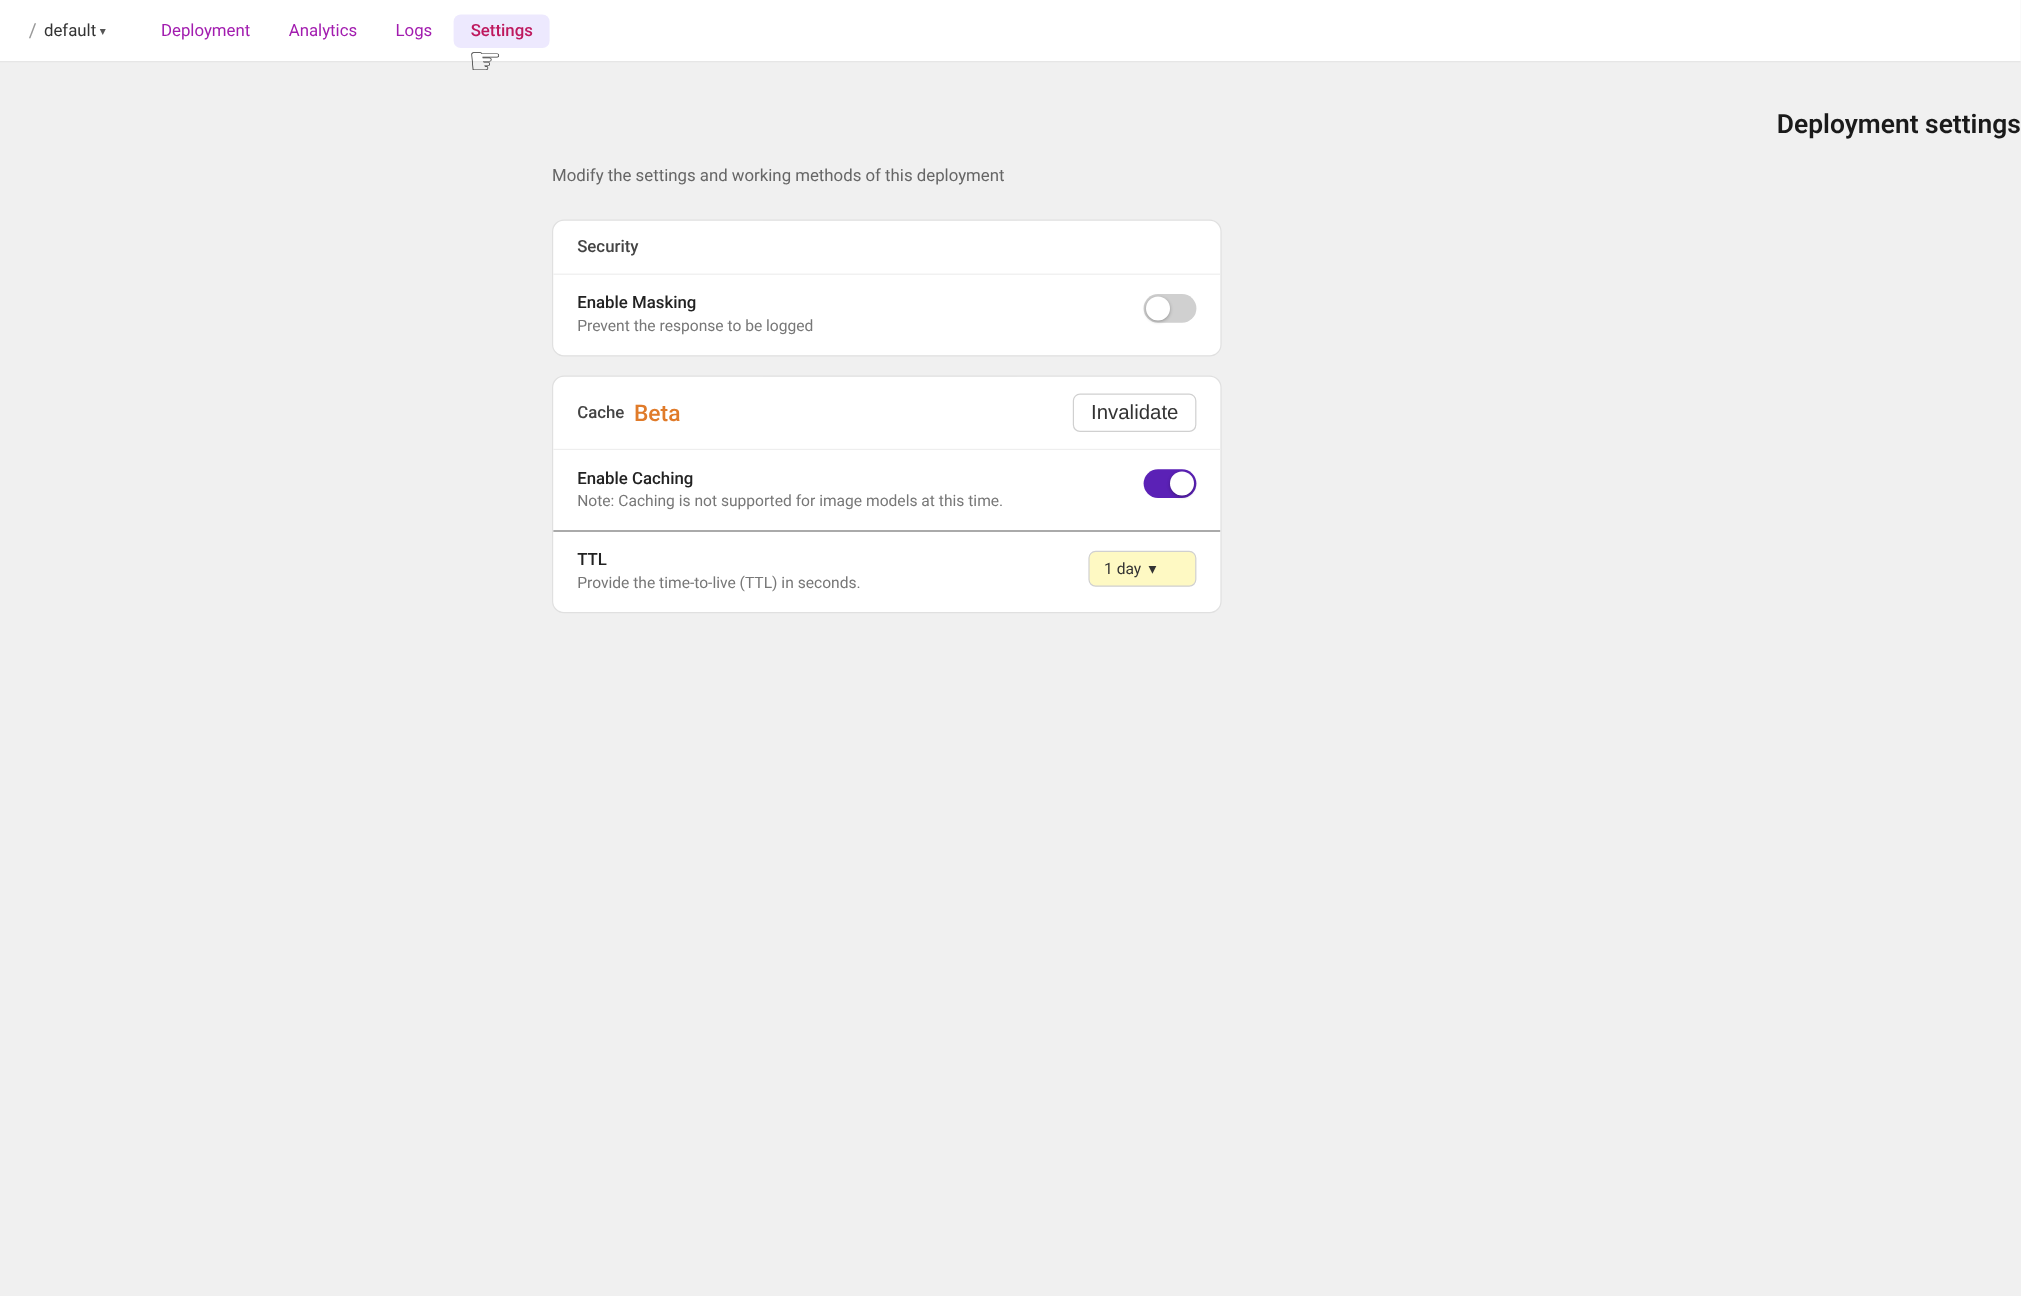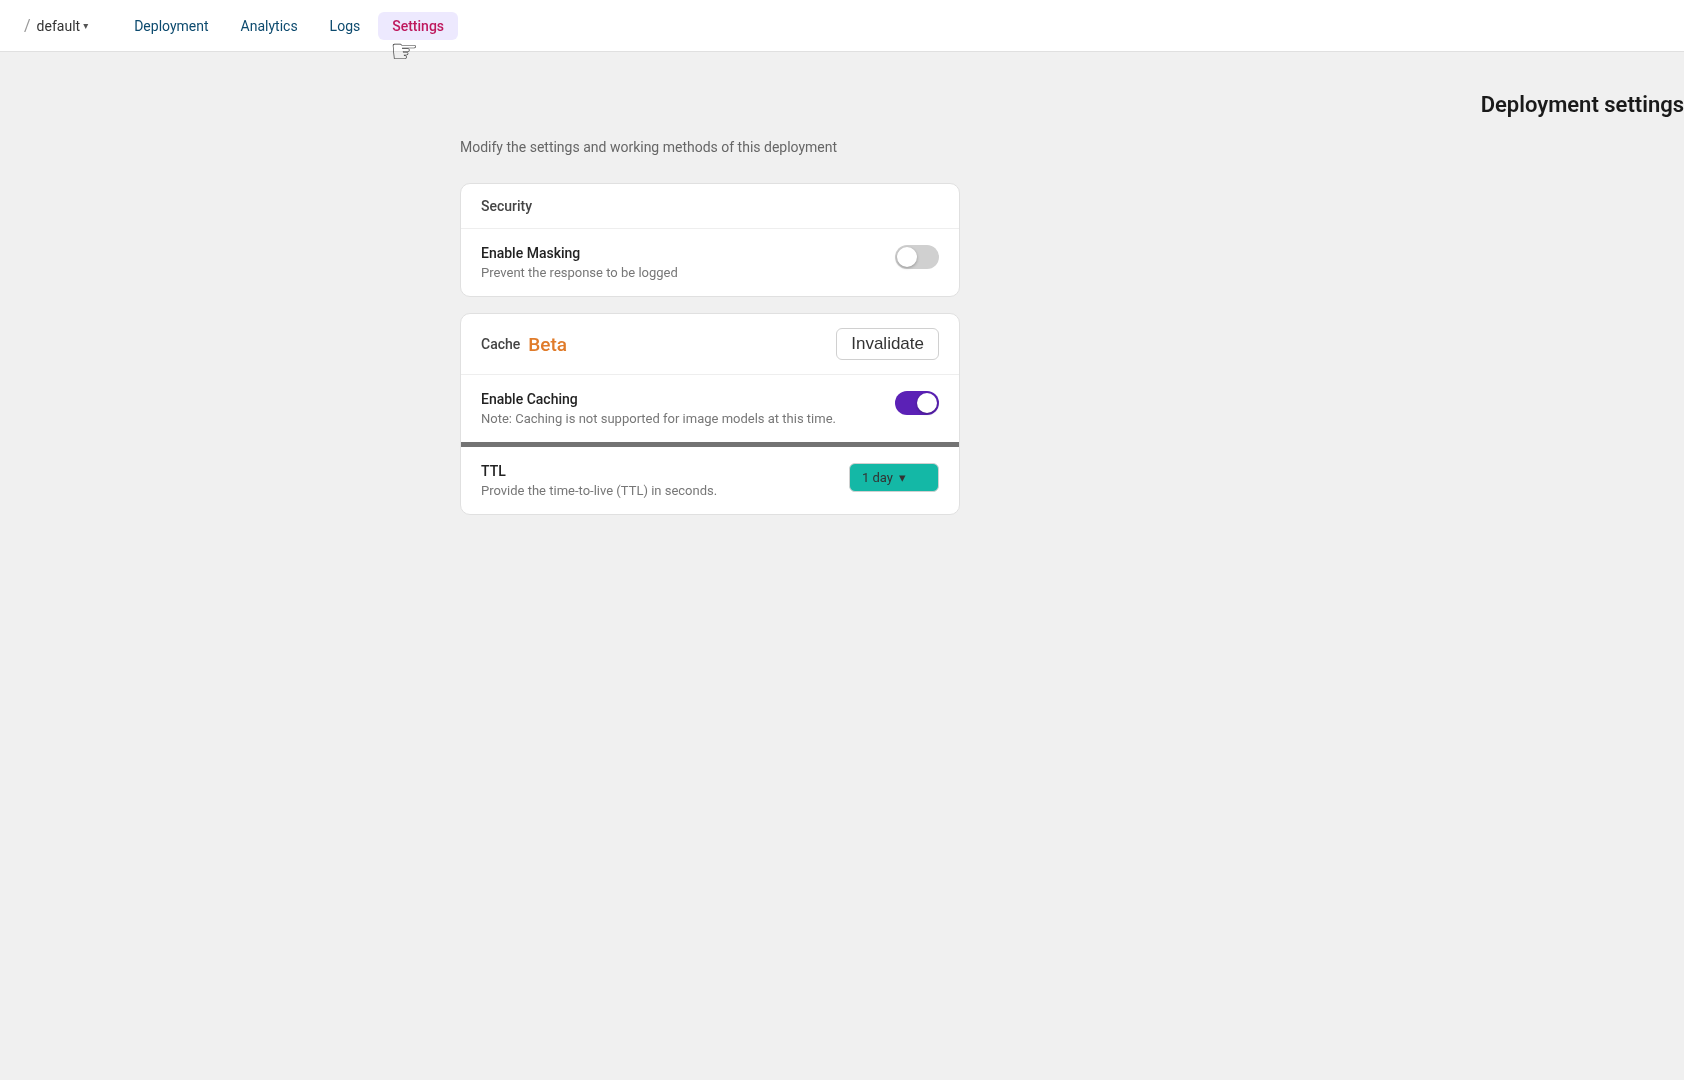--- a/index.html
+++ b/index.html
@@ -52,21 +52,21 @@
     .nav-tabs {
       display: flex;
       align-items: center;
       gap: 4px;
       margin-left: 32px;
     }
 
     .nav-tab {
       padding: 6px 14px;
       font-size: 14px;
-      color: #0c4a6e;
+      color: #a21caf;
       cursor: pointer;
       border-radius: 6px;
       text-decoration: none;
     }
 
     .nav-tab.active {
       background: #ede9fe;
       color: #be185d;
       font-weight: 500;
     }
@@ -89,21 +89,21 @@
       color: #666;
       margin-bottom: 28px;
     }
 
     
     .settings-card {
       background: #fff;
       border: 1px solid #e0e0e0;
       border-radius: 10px;
       margin-bottom: 16px;
-      width: 500px;
+      width: 558px;
       overflow: hidden;
     }
 
     .card-header {
       padding: 14px 20px;
       font-size: 14px;
       font-weight: 500;
       color: #444;
       border-bottom: 1px solid #eee;
       display: flex;
@@ -130,21 +130,21 @@
       color: #333;
       cursor: pointer;
     }
 
     
     .setting-row {
       padding: 16px 20px;
       display: flex;
       align-items: flex-start;
       justify-content: space-between;
-      border-bottom: 5px solid #737373;
+      border-bottom: 1px solid #737373;
     }
 
     .setting-row:last-child {
       border-bottom: none;
     }
 
     .setting-info {
       flex: 1;
     }
 
@@ -208,21 +208,21 @@
     .ttl-select {
       display: flex;
       align-items: center;
       gap: 6px;
       border: 1px solid #d0d0d0;
       border-radius: 6px;
       padding: 6px 12px;
       font-size: 13px;
       color: #333;
       cursor: pointer;
-      background: #14b8a6;
+      background: #fef9c3;
       min-width: 90px;
       flex-shrink: 0;
       margin-left: 16px;
     }
 
     
     .save-btn-row {
       width: 530px;
       display: flex;
       justify-content: flex-end;

